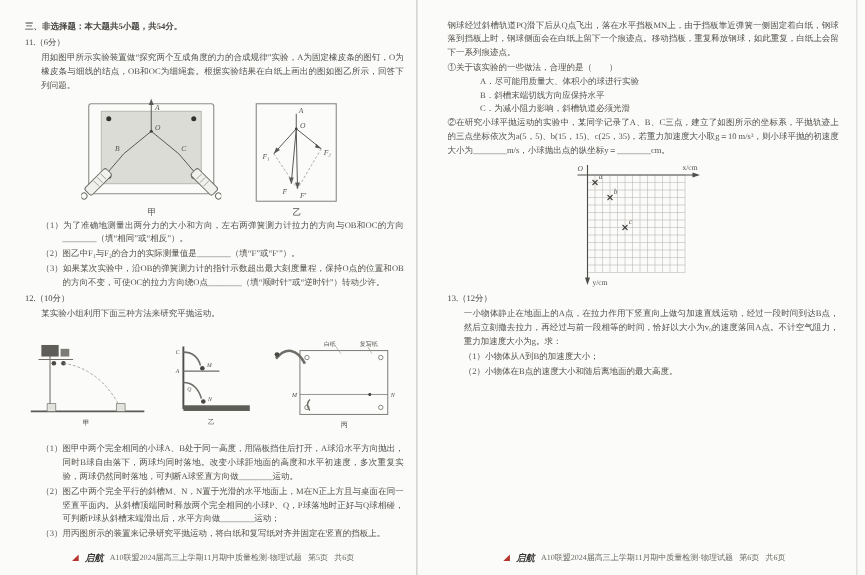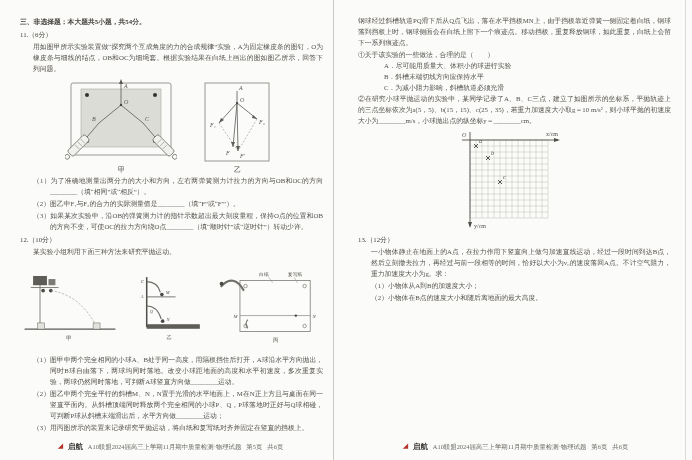--- a/index.html
+++ b/index.html
@@ -11,21 +11,21 @@
   .heading{font-weight:bold;color:#46433f;}
   .qnum{margin-top:2px;color:#46433f;}
   .para{margin:1px 0 1px 13px;}
   .sub{margin:1px 0 1px 13px;padding-left:17px;text-indent:-17px;}
   .opt{margin:0 0 0 26px;}
   .figrow{display:flex;justify-content:center;align-items:flex-end;gap:18px;margin:3px 0 2px 0;}
   .figrow3{display:flex;justify-content:center;align-items:flex-end;gap:10px;margin:3px 0 2px 0;}
   .gridwrap{margin:2px 0 2px 96px;}
   .footer{position:absolute;bottom:7px;left:0;width:100%;display:flex;justify-content:center;align-items:center;gap:5px;font-size:6.4px;color:#6b6862;}
   .footer .logo-mark{color:#b5342c;font-size:7px;}
-  .footer .logo-text{font-weight:bold;color:#33312e;font-size:7.4px;}
+  .footer .logo-text{font-weight:bold;color:#33312e;font-style:italic;font-size:7.4px;}
   svg{display:block;}
   svg text{font-family:"Liberation Serif","DejaVu Serif",serif;fill:#54514c;}
   .cap{font-size:7px;}
   .lbl{font-size:6px;font-style:italic;}
   .lblc{font-size:6px;}
 </style>
 </head>
 <body>
 
 <div class="sheet">

